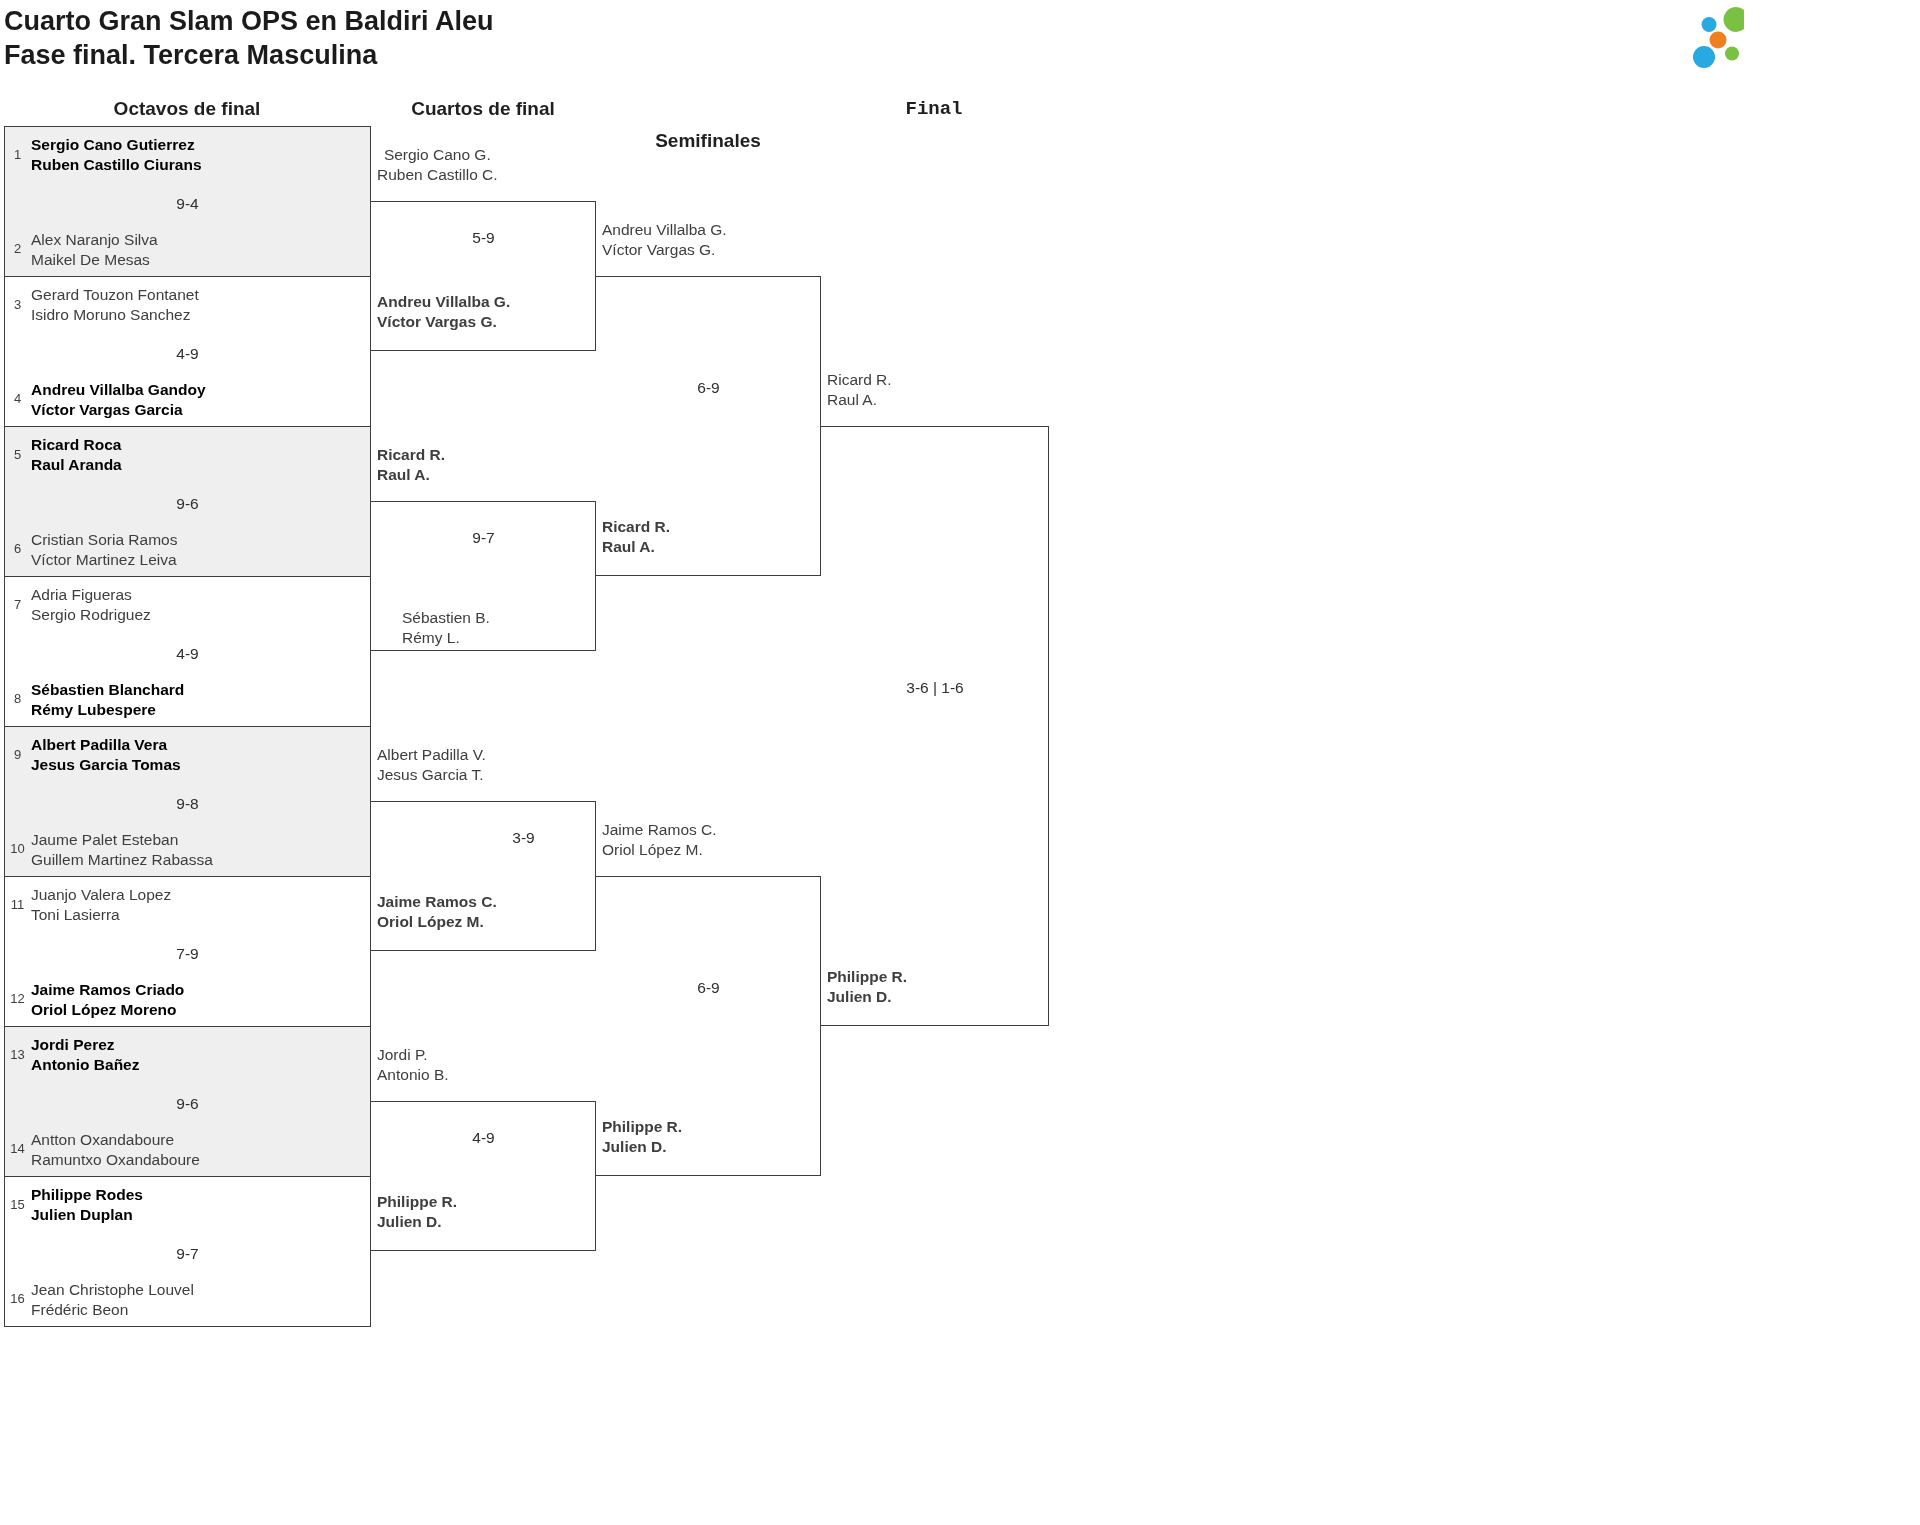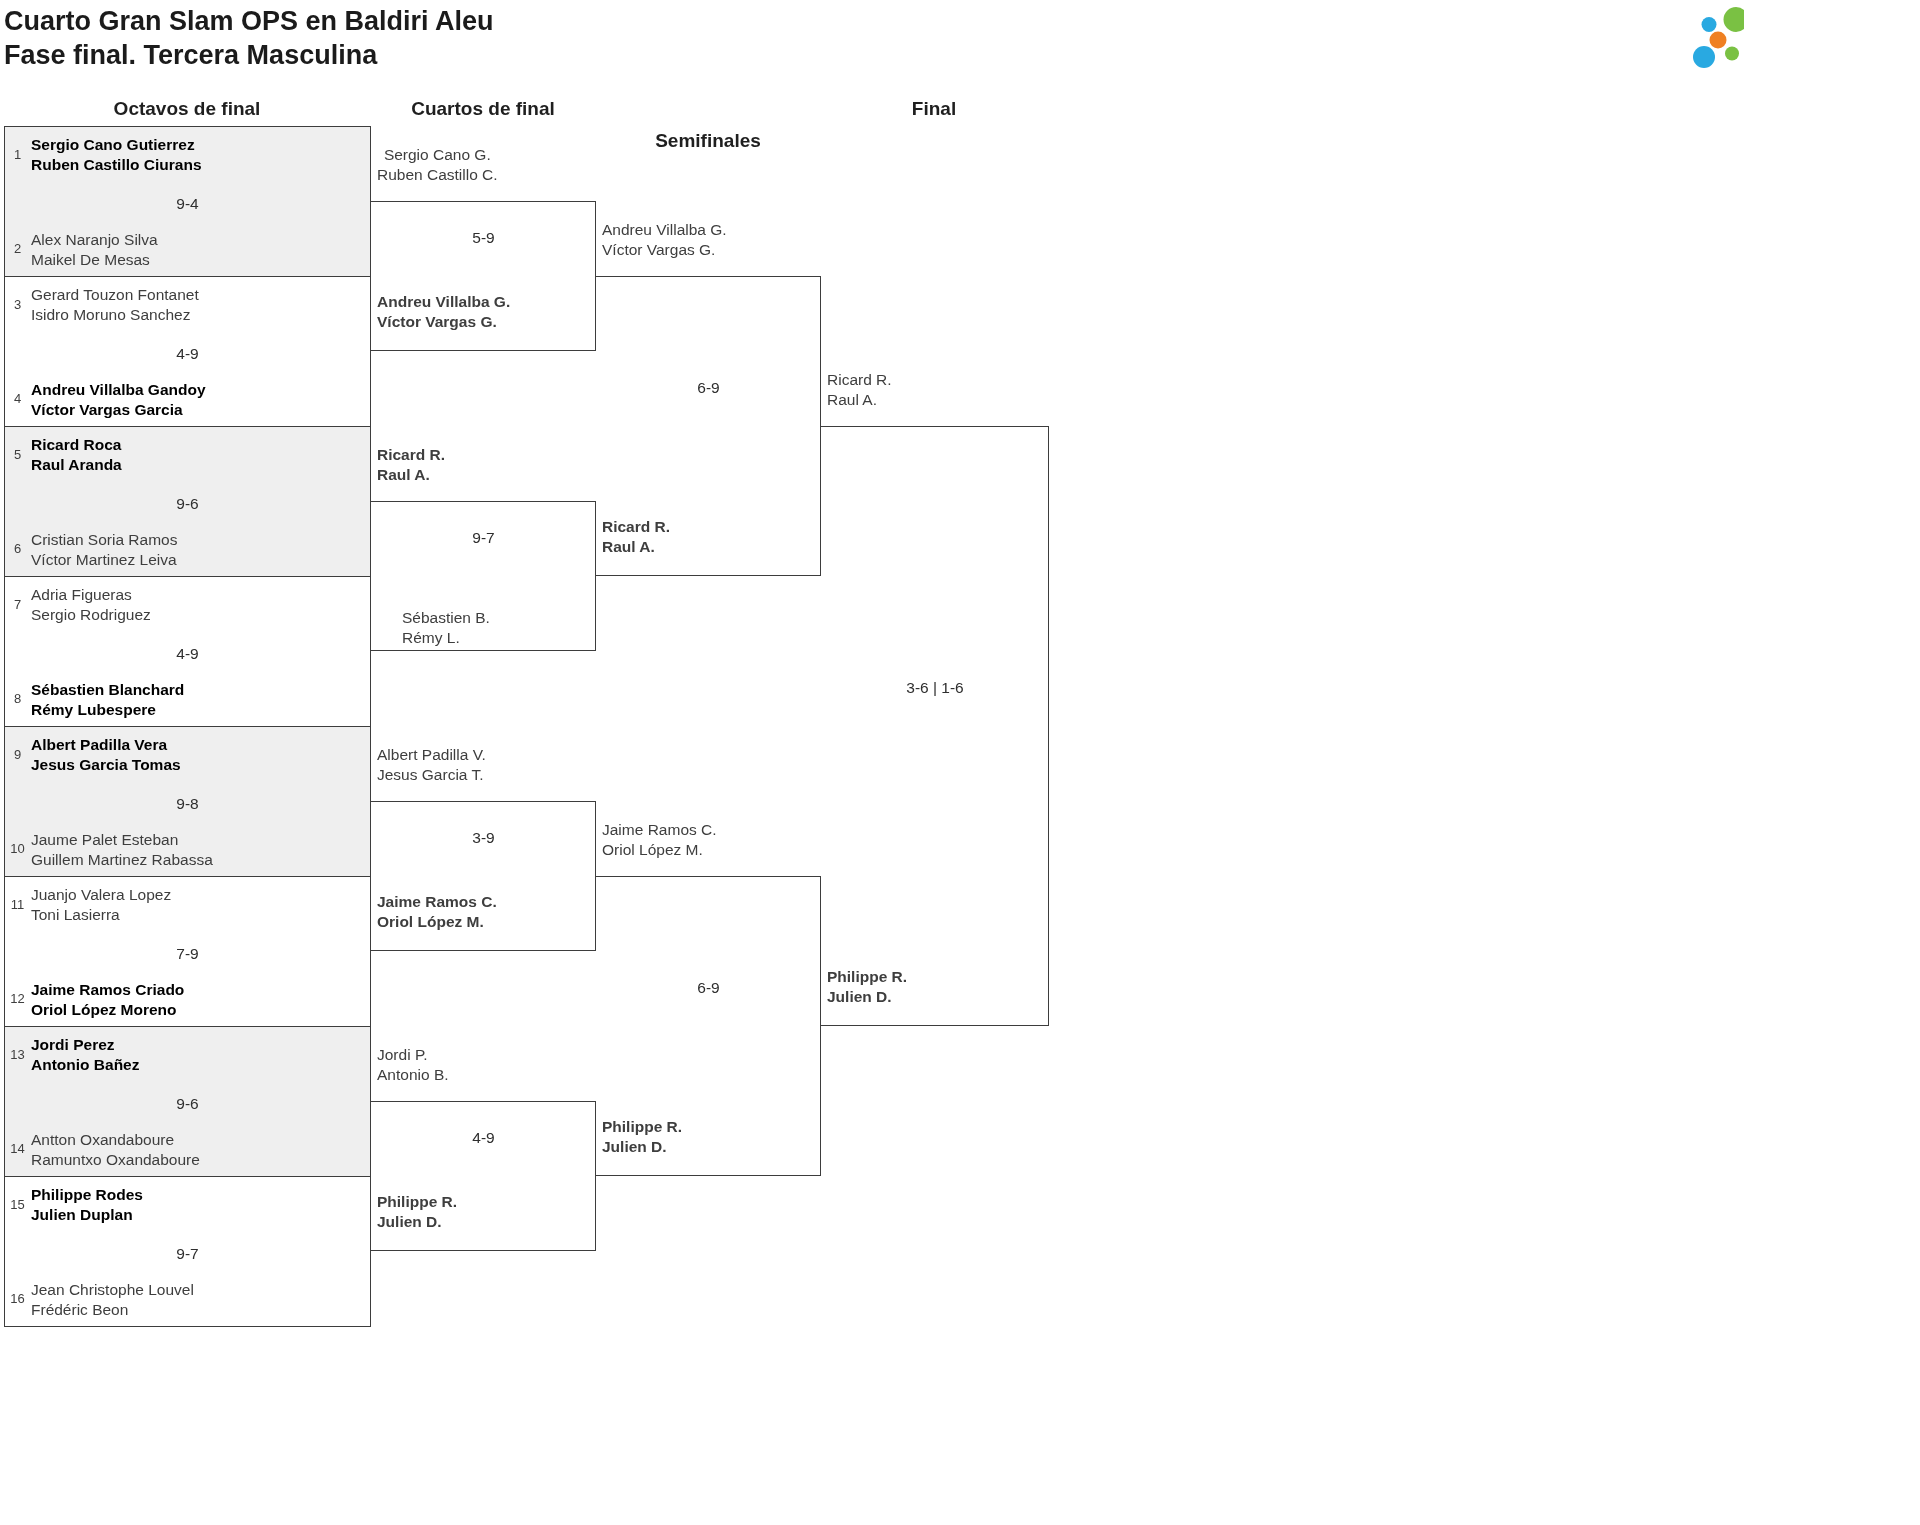--- a/index.html
+++ b/index.html
@@ -54,21 +54,21 @@
       <circle cx="28" cy="38" r="8.5" fill="#EF8022"></circle>
       <circle cx="14" cy="55" r="11" fill="#29A9E1"></circle>
       <circle cx="42" cy="51.5" r="7" fill="#7AC143"></circle>
       <text x="62" y="58" font-family="Liberation Sans, sans-serif" font-size="54" font-weight="bold" letter-spacing="-2" fill="#7AC143">xporty</text>
     </svg>
   </div>
 
   <div class="round-header" style="left:77px;">Octavos de final</div>
   <div class="round-header" style="left:373px;">Cuartos de final</div>
   <div class="round-header" style="left:598px;margin-top:32px;">Semifinales</div>
-  <div class="round-header" style="left:824px;">Final</div>
+  <div class="round-header" style="left:824px;font-family:Liberation Mono, monospace;">Final</div>
 
   <div class="oct grey" style="top:126px;">
     <span class="seed top">1</span>
     <div class="team top winner">
       <div>Sergio Cano Gutierrez</div>
       <div>Ruben Castillo Ciurans</div>
     </div>
     <div class="oct-score">9-4</div>
     <span class="seed bottom">2</span>
     <div class="team bottom">
@@ -195,21 +195,21 @@
   <div class="duo" style="left:377px;top:608px;margin-left:25px;">
     <div>Sébastien B.</div>
     <div>Rémy L.</div>
   </div>
 
   <div class="cbox qbox" style="top:801px;"></div>
   <div class="duo" style="left:377px;top:745px;">
     <div>Albert Padilla V.</div>
     <div>Jesus Garcia T.</div>
   </div>
-  <div class="box-score q-score" style="top:829px;">3-9</div>
+  <div class="box-score q-score" style="top:829px;padding-left:40px;">3-9</div>
   <div class="duo winner" style="left:377px;top:892px;">
     <div>Jaime Ramos C.</div>
     <div>Oriol López M.</div>
   </div>
 
   <div class="cbox qbox" style="top:1101px;"></div>
   <div class="duo" style="left:377px;top:1045px;">
     <div>Jordi P.</div>
     <div>Antonio B.</div>
   </div>

